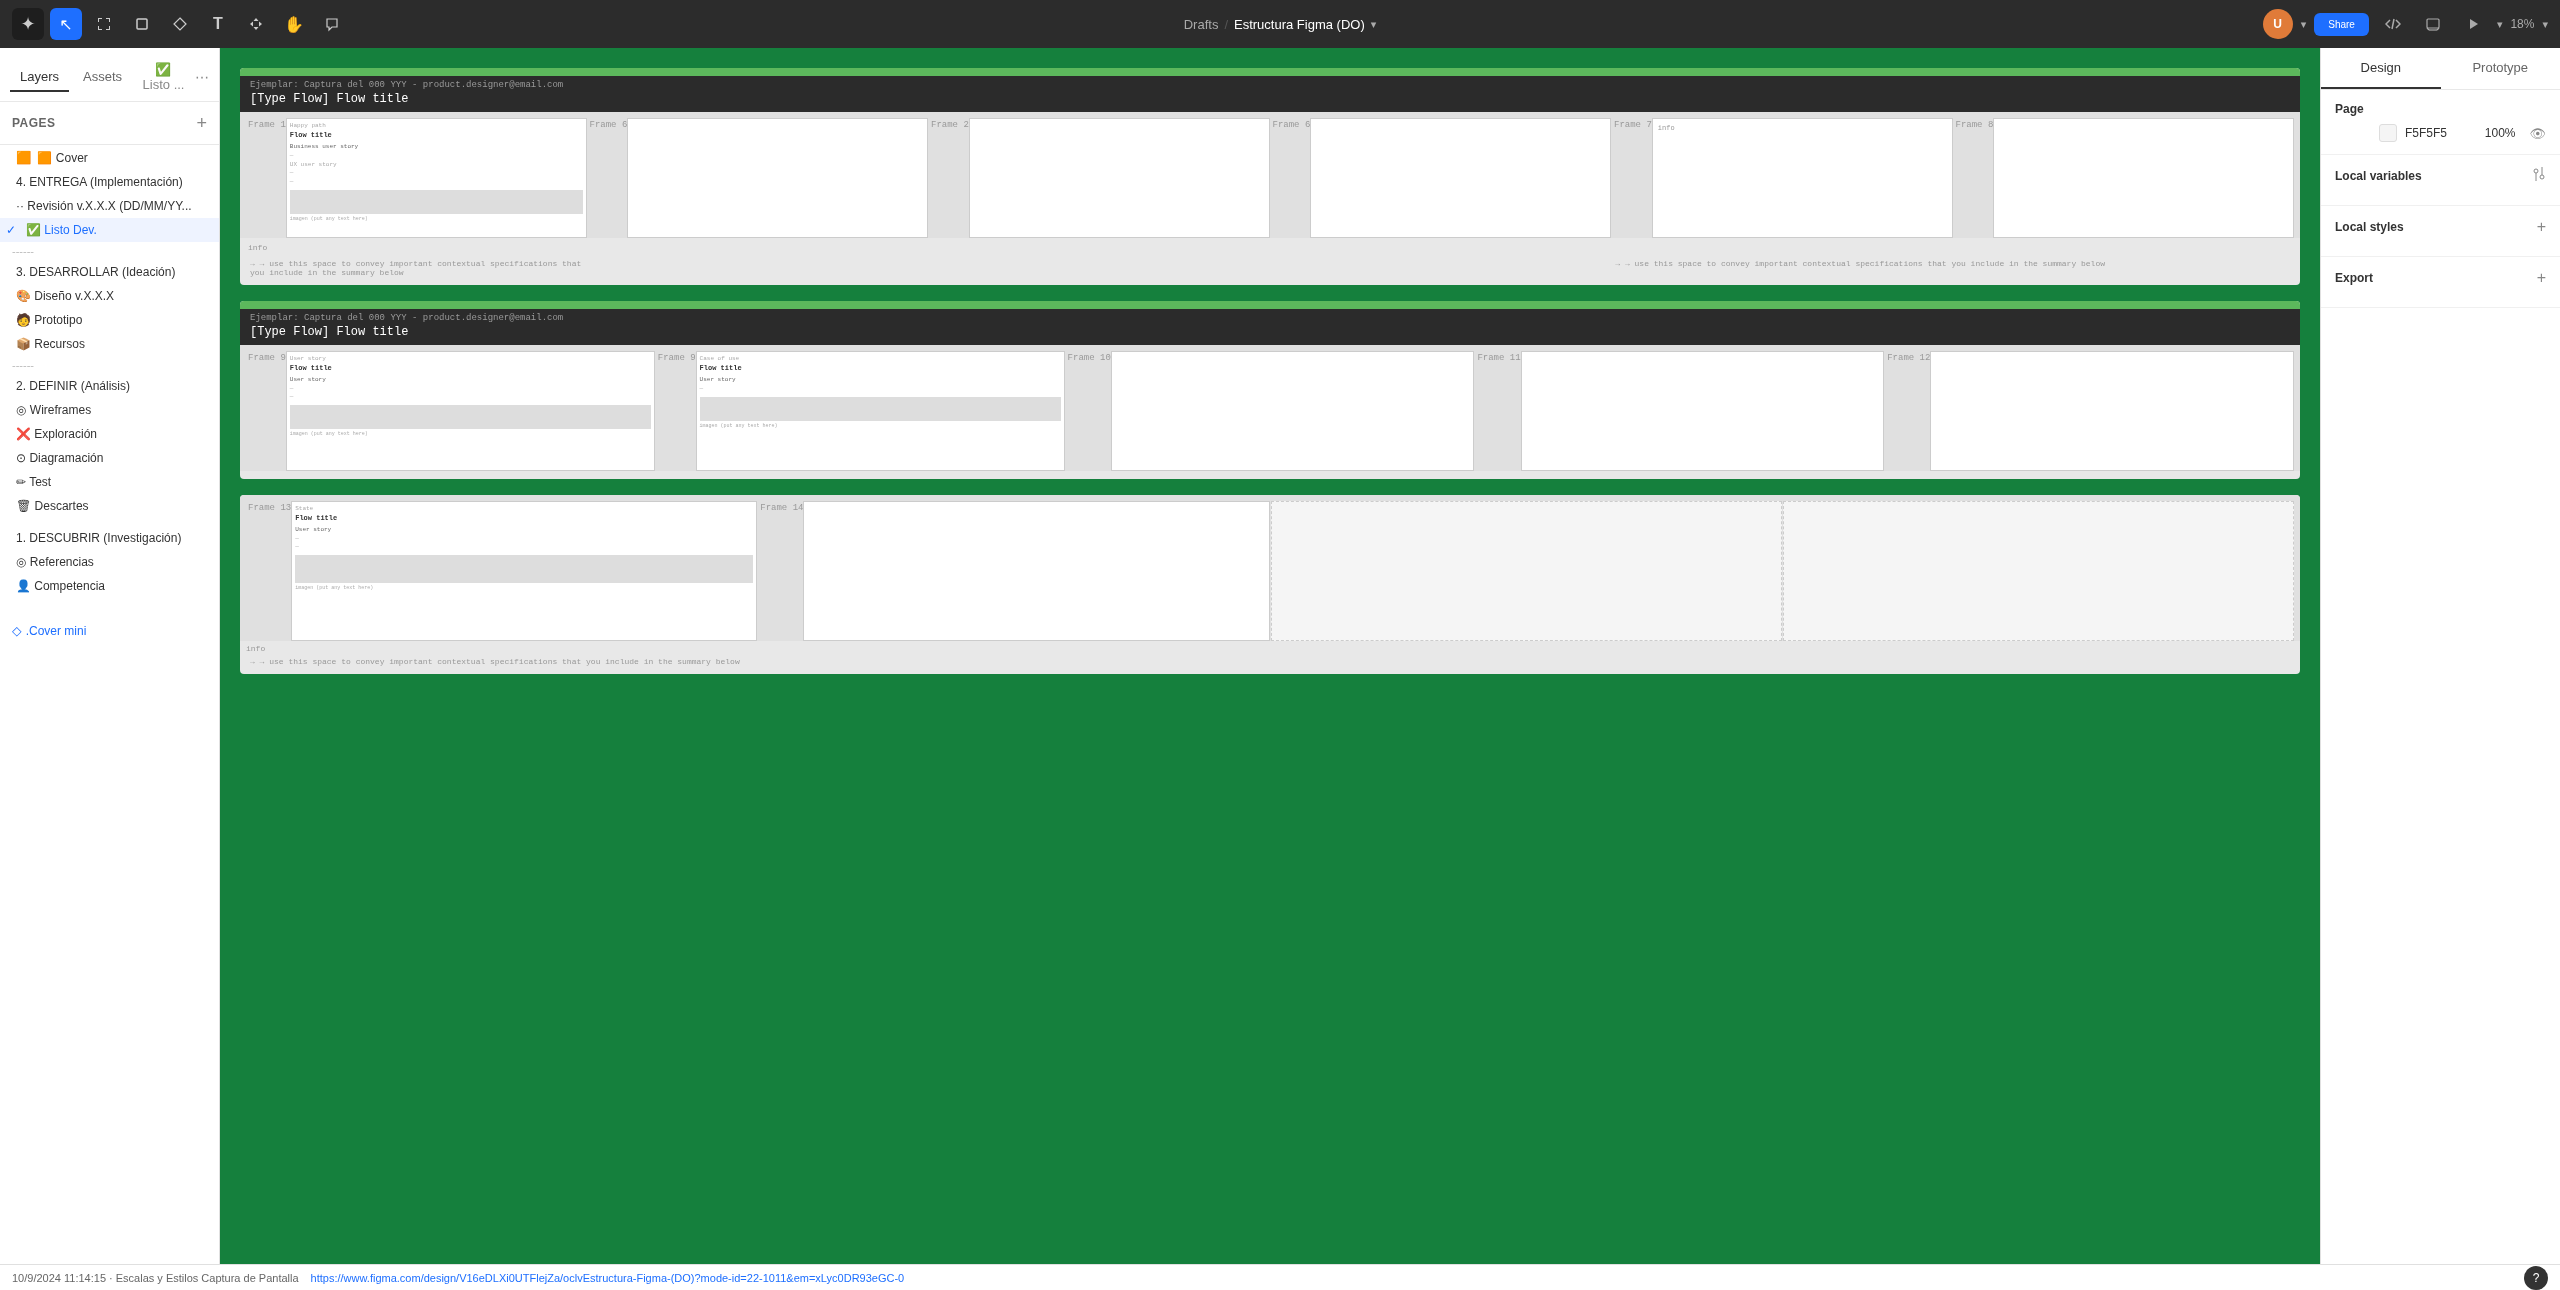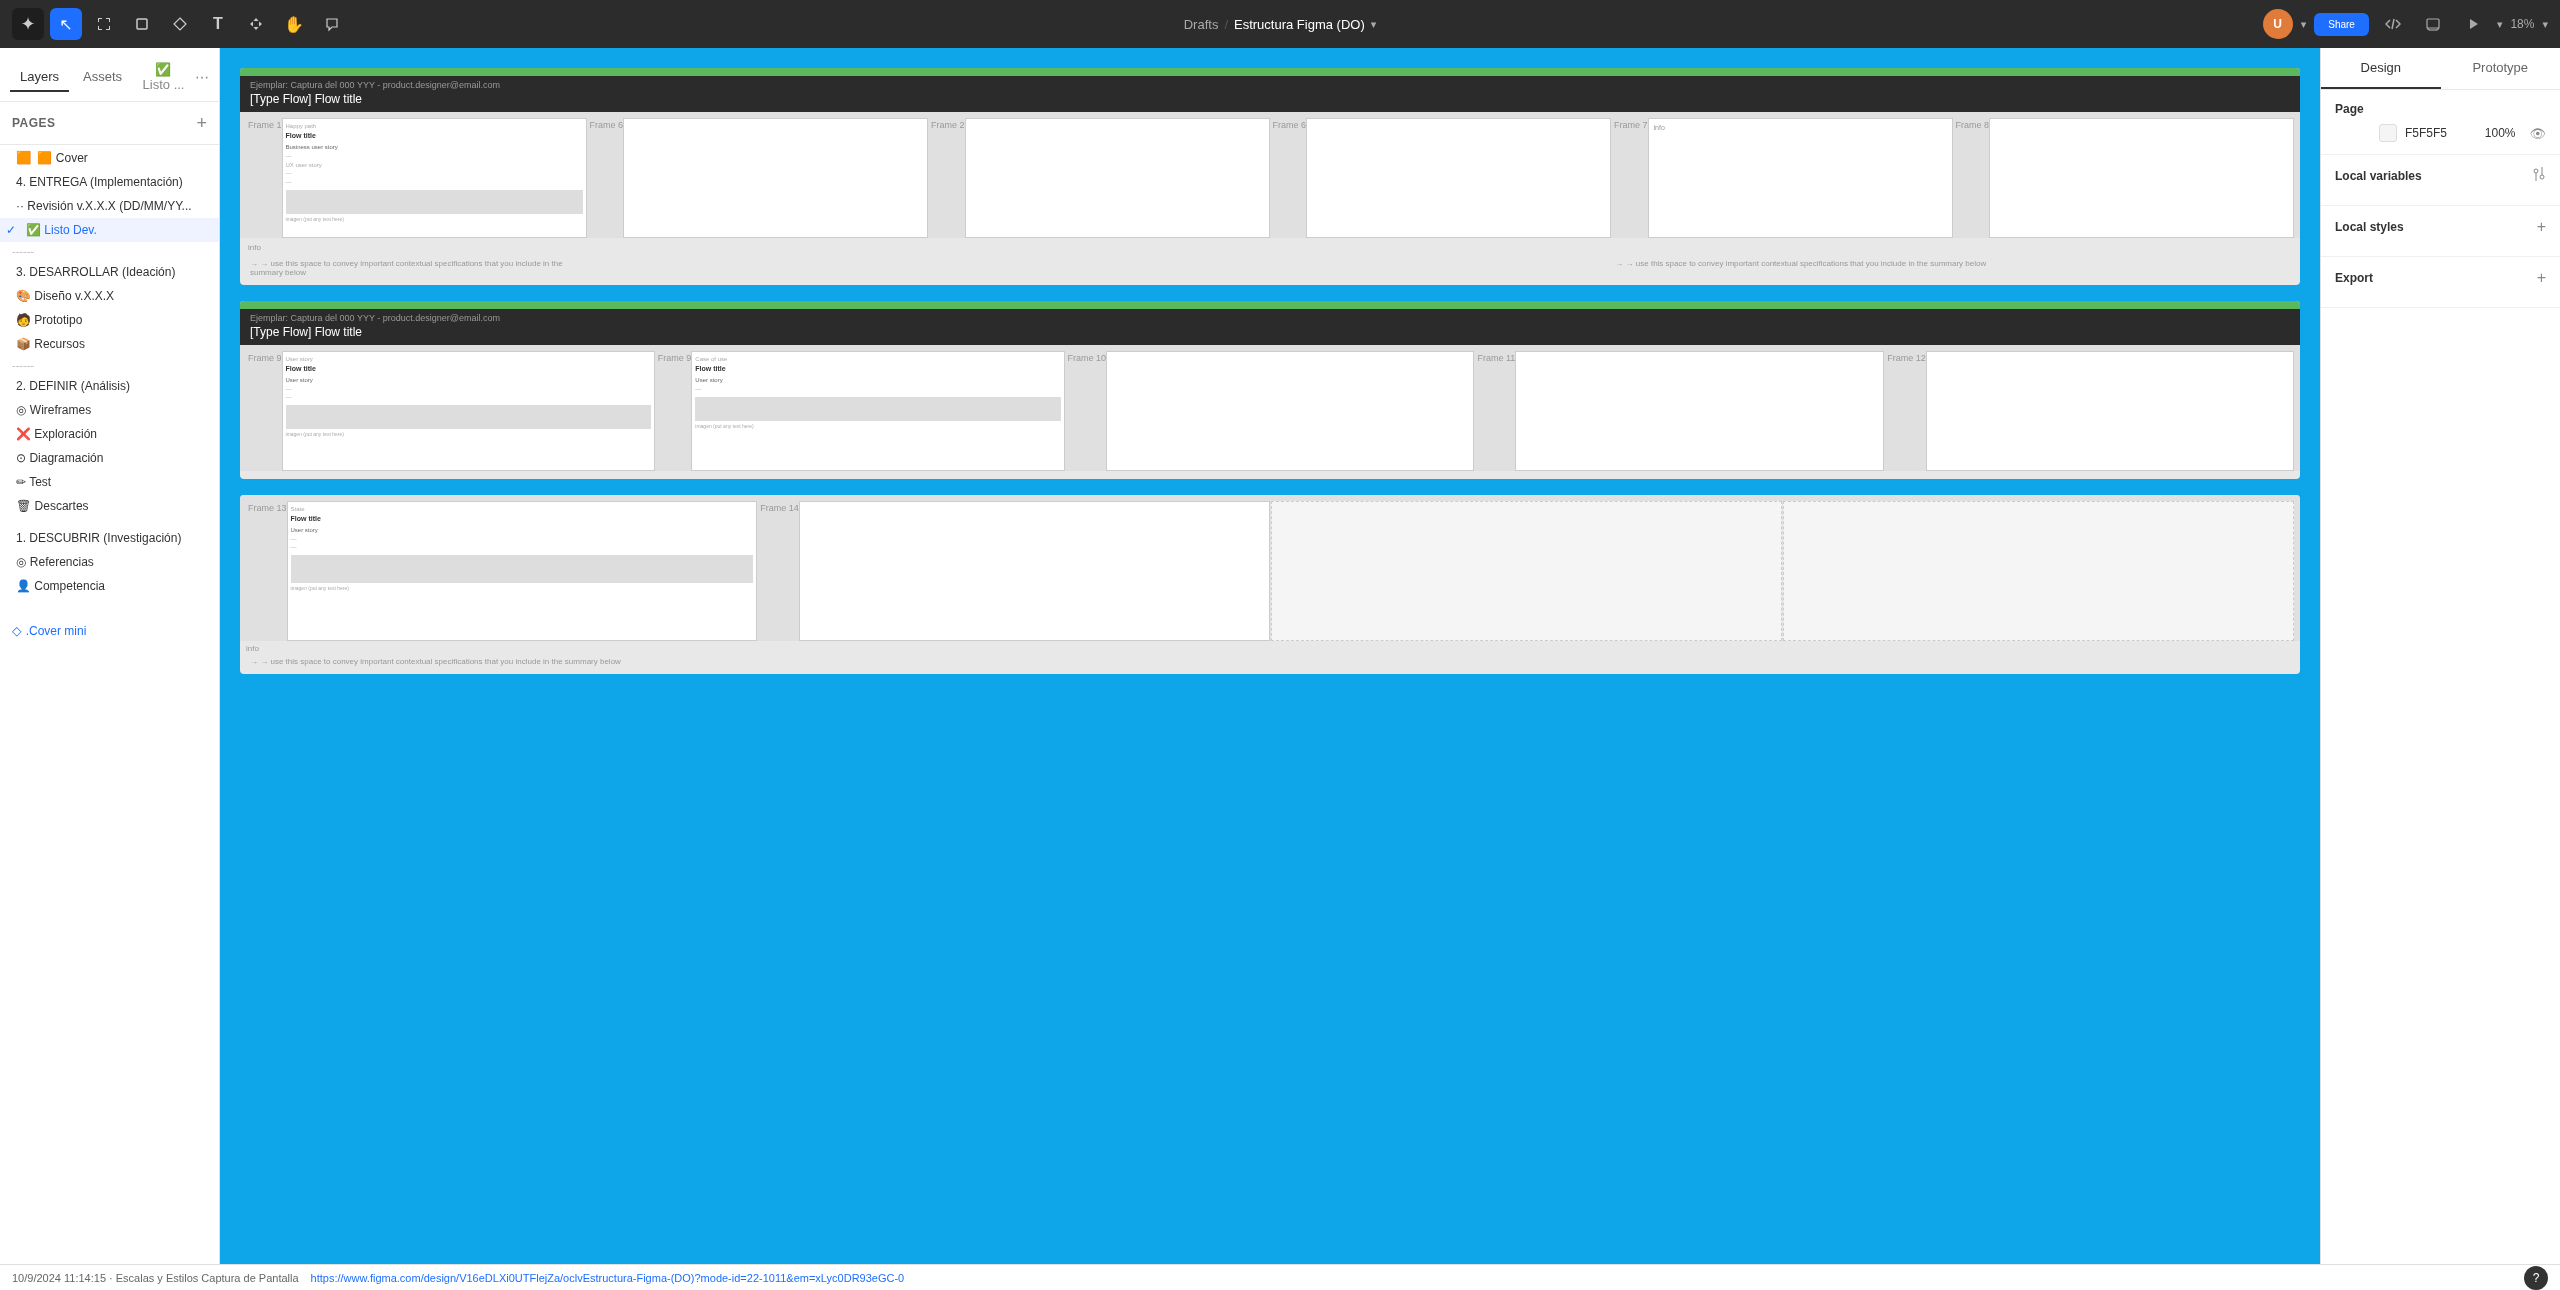--- a/index.html
+++ b/index.html
@@ -139,23 +139,24 @@
       padding: 5px 12px;
       font-size: 12.5px;
       color: #1e6fff;
       cursor: pointer;
       gap: 4px;
     }
 
     
     .canvas-area {
       flex: 1;
-      background: #0ea5e9;
+      background: #15803d;
       overflow: auto;
       position: relative;
+      font-family: Liberation Mono, monospace;
     }
     .canvas-inner {
       padding: 20px;
       min-width: 1200px;
     }
     .frame-mini-content { font-size: 6px; color: #666; line-height: 1.4; }
 
     
     .right-panel {
       width: 240px;

